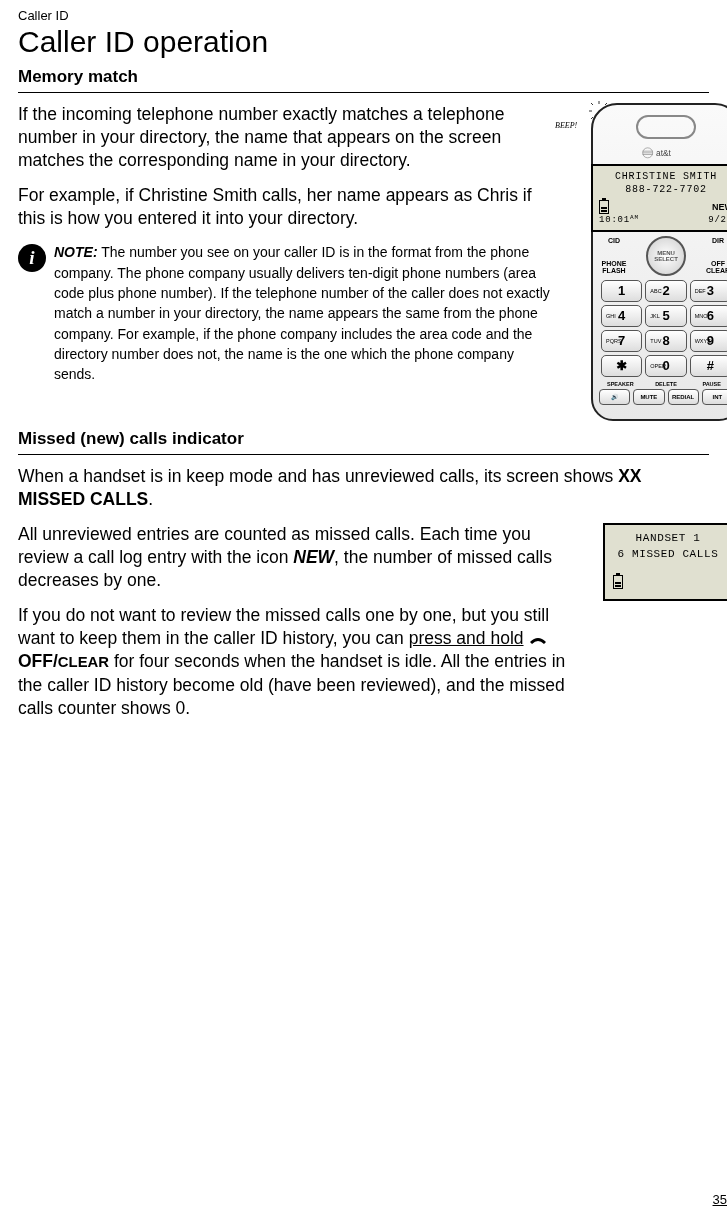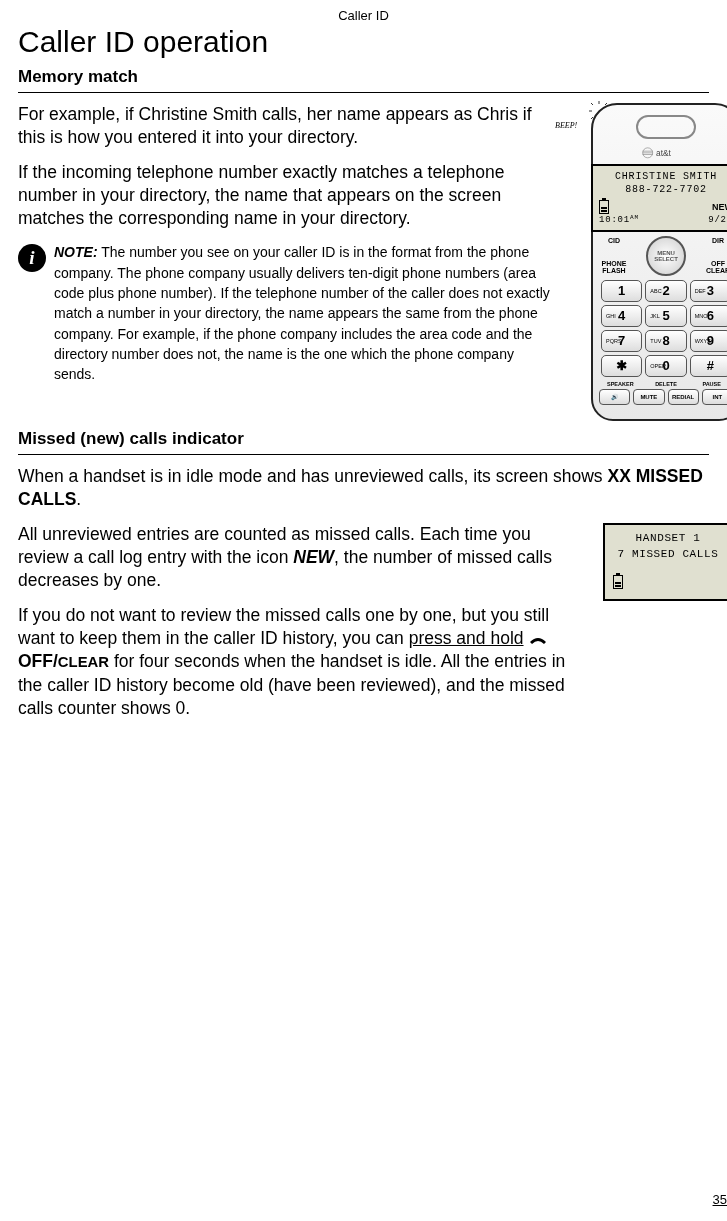--- a/index.html
+++ b/index.html
@@ -5,21 +5,21 @@
     * { box-sizing: border-box; margin: 0; padding: 0; }
     body {
       font-family: Arial, Helvetica, sans-serif;
       width: 727px;
       height: 1221px;
       background: #fff;
       color: #000;
       padding: 8px 18px;
       position: relative;
     }
-    .header-label { font-size: 13px; margin-bottom: 2px; text-align: center; }
+    .header-label { font-size: 13px; margin-bottom: 2px; }
     .page-title { font-size: 30px; font-weight: 400; margin-bottom: 8px; }
     .section-heading { font-size: 17px; font-weight: bold; margin-bottom: 5px; margin-top: 8px; }
     .divider { border-top: 1.5px solid #000; margin-bottom: 10px; }
     .body-text { font-size: 17.5px; line-height: 1.32; margin-bottom: 12px; }
     .body-text-wide { font-size: 17.5px; line-height: 1.32; margin-bottom: 12px; }
     .flex-row { display: flex; gap: 8px; }
     .left-col { flex: 1; }
     .note-block { display: flex; gap: 8px; margin-top: 2px; margin-bottom: 10px; }
     .info-icon {
       width: 28px; height: 28px; flex-shrink: 0;
@@ -124,22 +124,22 @@
 <body>
 
 <div class="header-label">Caller ID</div>
 <div class="page-title">Caller ID operation</div>
 
 <div class="section-heading">Memory match</div>
 <div class="divider"></div>
 
 <div class="flex-row">
   <div class="left-col">
+    <p class="body-text">If the incoming telephone number exactly matches a telephone number in your directory, the name that appears on the screen matches the corresponding name in your directory.</p>
     <p class="body-text">For example, if Christine Smith calls, her name appears as Chris if this is how you entered it into your directory.</p>
-    <p class="body-text">If the incoming telephone number exactly matches a telephone number in your directory, the name that appears on the screen matches the corresponding name in your directory.</p>
     <div class="note-block">
       <div class="info-icon">i</div>
       <p class="note-text">
         <span class="note-label">NOTE:</span><span> The number you see on your caller ID is in the format from the phone company. The phone company usually delivers ten-digit phone numbers (area code plus phone number). If the telephone number of the caller does not exactly match a number in your directory, the name appears the same from the phone company. For example, if the phone company includes the area code and the directory number does not, the name is the one which the phone company sends.</span>
       </p>
     </div>
   </div>
 
   <div class="phone-column">
     <div class="beep-wrap">
@@ -248,38 +248,38 @@
         <div class="soft-key">INT</div>
       </div>
     </div>
   </div>
 </div>
 
 <div class="section-heading">Missed (new) calls indicator</div>
 <div class="divider"></div>
 
 <p class="body-text-wide">
-  <span>When a handset is in idle mode and has unreviewed calls, its screen shows </span><span class="inline-bold">XX MISSED CALLS</span><span>.</span>
+  <span>When a handset is in keep mode and has unreviewed calls, its screen shows </span><span class="inline-bold">XX MISSED CALLS</span><span>.</span>
 </p>
 
 <div class="section2-flex">
   <div class="section2-left">
     <p class="body-text">
       <span>All unreviewed entries are counted as missed calls. Each time you review a call log entry with the icon </span><span class="inline-bold-ital">NEW</span><span>, the number of missed calls decreases by one.</span>
     </p>
     <p class="body-text">
       <span>If you do not want to review the missed calls one by one, but you still want to keep them in the caller ID history, you can </span><span class="underline">press and hold</span><span> </span><svg class="phone-glyph" viewBox="0 0 20 10">
           <path d="M2 7 Q10 -1 18 7 L16 9 Q10 3 4 9 Z" fill="#000"></path>
         </svg> <span class="inline-bold">OFF/</span><span class="inline-bold" style="font-size:0.85em;">CLEAR</span><span> for four seconds when the handset is idle. All the entries in the caller ID history become old (have been reviewed), and the missed calls counter shows 0.</span>
     </p>
   </div>
   <div class="section2-right">
     <div class="mini-lcd">
       <span class="line dotmatrix">HANDSET 1</span>
-      <span class="line dotmatrix">7 MISSED CALLS</span>
+      <span class="line dotmatrix">6 MISSED CALLS</span>
       <div class="batt-row">
           <span class="battery-icon"></span>
         </div>
     </div>
   </div>
 </div>
 
 <div class="page-number">35</div>
 
 </body></html>

